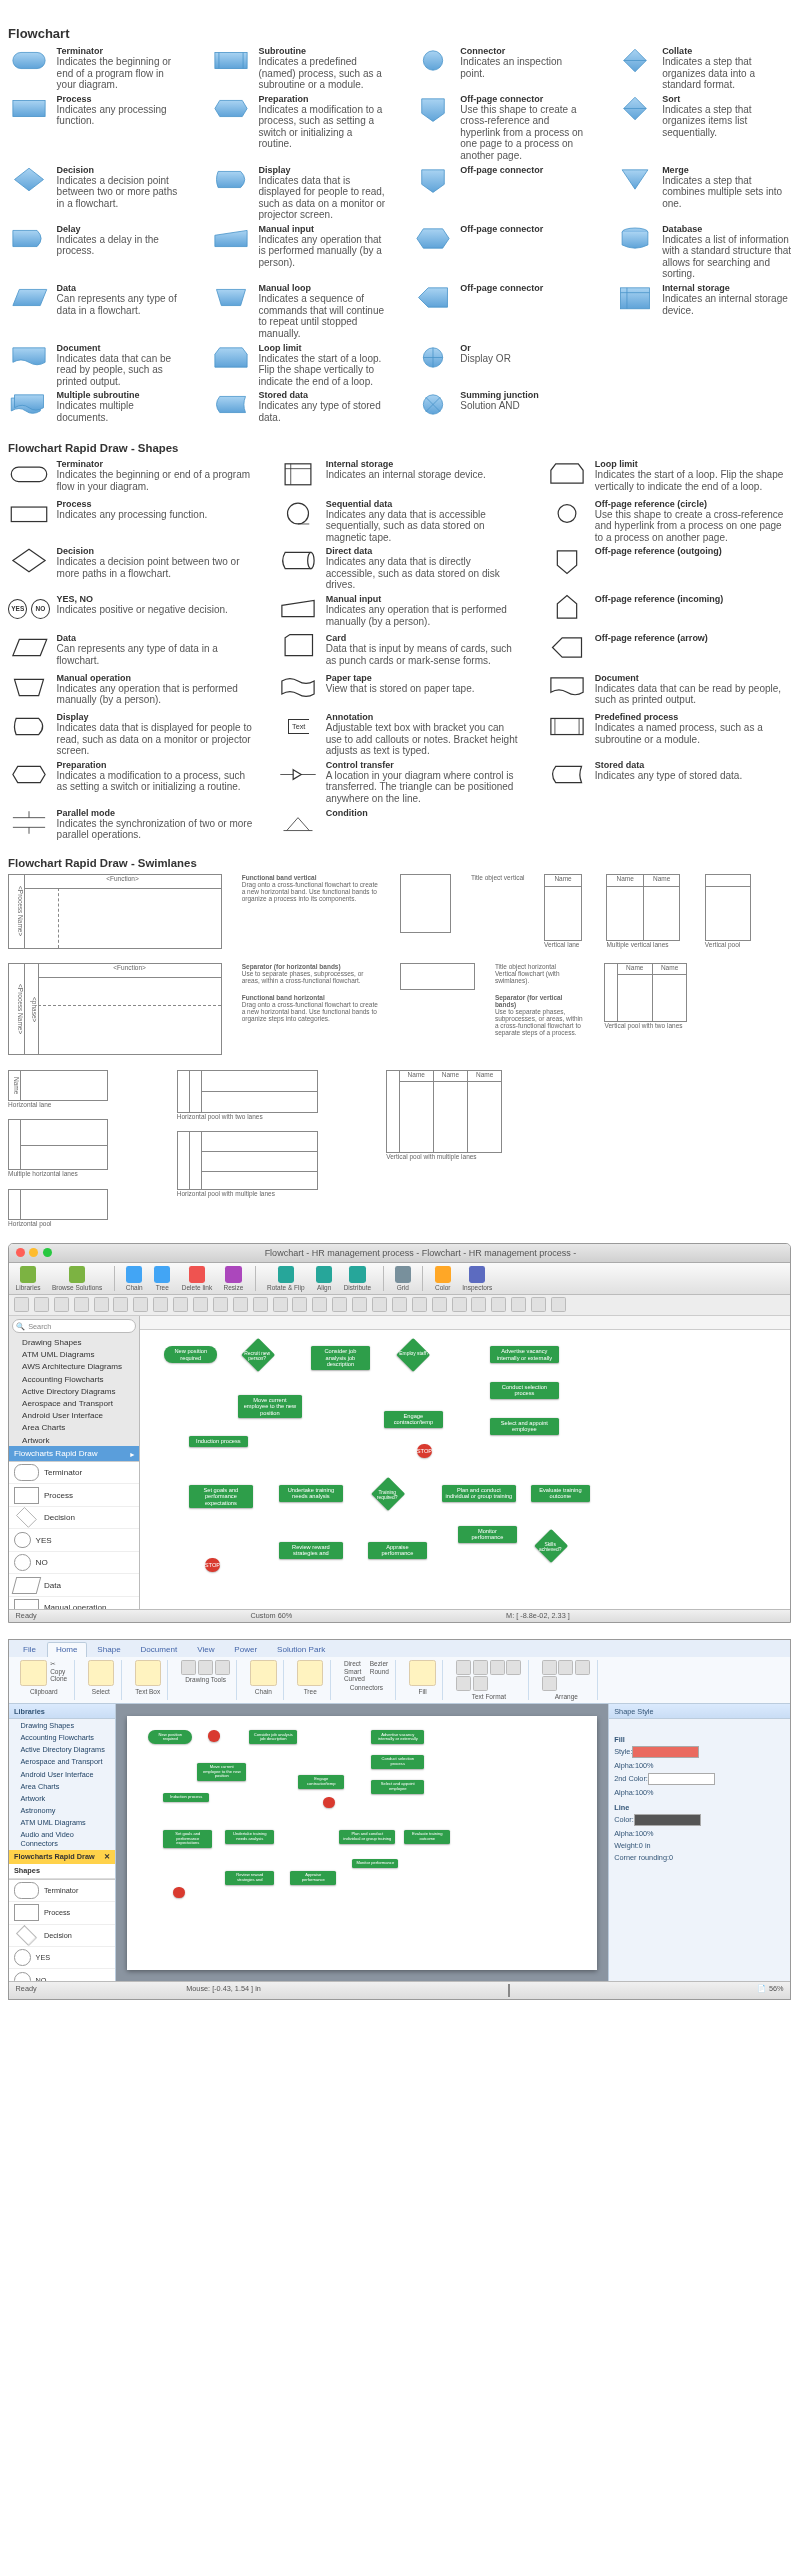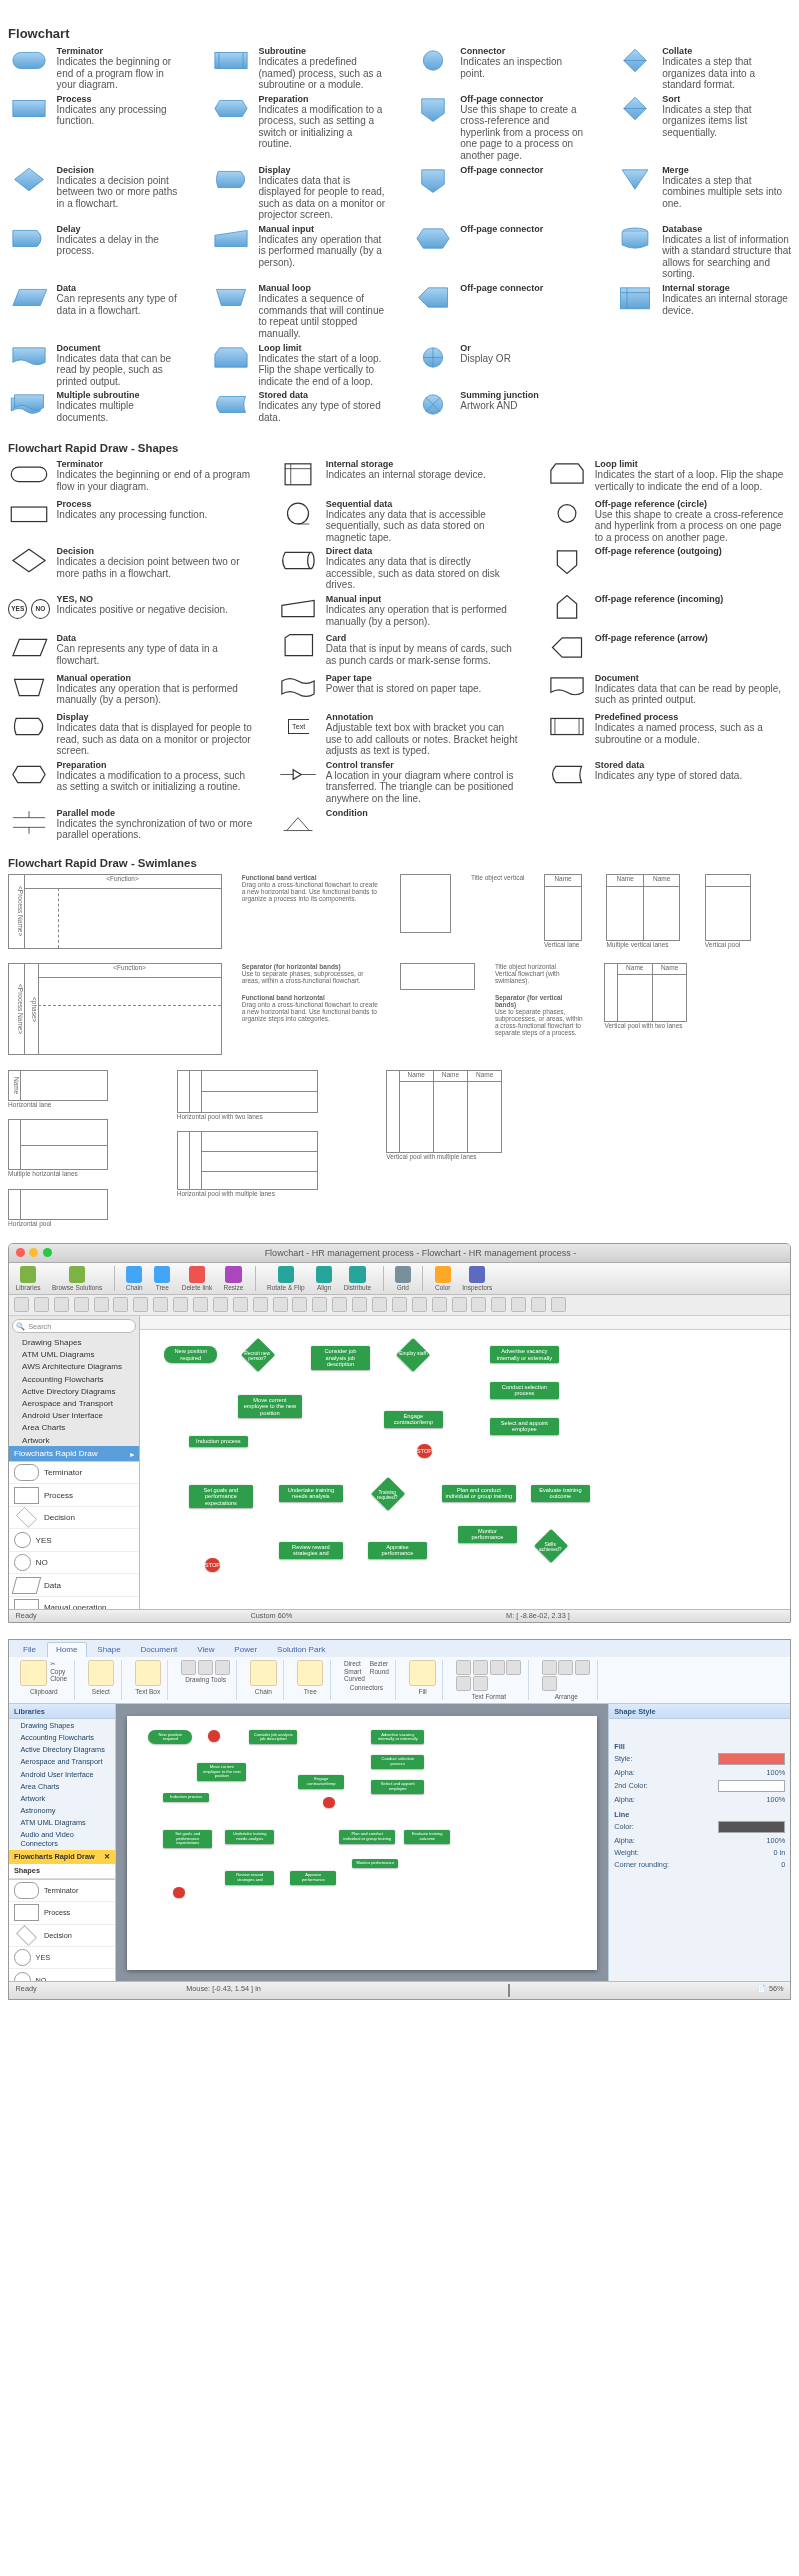--- a/index.html
+++ b/index.html
@@ -50,22 +50,22 @@
   .ribbon-big{width:24.4px;height:24.4px;background:#fff3c0;border:0.8px solid #dca;border-radius:2.4px}
   .ribbon-lbl{font-size:6.5px;color:#555;text-align:center}
   .win-workspace{display:flex;height:277px}
   .win-sidebar{width:106px;background:#eef3fa;border-right:0.8px solid #bcd;font-size:7.3px;overflow:auto}
   .lib-hdr{background:linear-gradient(#dbeafd,#c9ddf5);padding:2.4px 4.9px;font-weight:bold;color:#357;border-bottom:0.8px solid #bcd}
   .win-lib-item{padding:1.6px 4.9px 1.6px 11.4px;color:#246}
   .fc-hdr{background:#ffd24a;padding:2.4px 4.9px;font-weight:bold;display:flex;justify-content:space-between}
   .win-canvas{flex:1;background:#8a94a0;position:relative;padding:11.4px}
   .paper{background:#fff;width:100%;height:100%;position:relative;box-shadow:0 1.6px 4.9px rgba(0,0,0,.4)}
   .rpanel{width:171px;background:#eef3fa;border-left:0.8px solid #bcd;padding:4.9px;font-size:7.3px;color:#357}
-  .rp-hdr{background:linear-gradient(#dbeafd,#c9ddf5);padding:2.4px 4.9px;font-weight:bold;margin:-4.9px -4.9px 23px -4.9px;border-bottom:0.8px solid #bcd}
-  .rp-row{display:flex;justify-content:space-between;align-items:center;padding:1.6px 0}
+  .rp-hdr{background:linear-gradient(#dbeafd,#c9ddf5);padding:2.4px 4.9px;font-weight:normal;margin:-4.9px -4.9px 16px -4.9px;border-bottom:0.8px solid #bcd}
+  .rp-row{display:flex;align-items:center;padding:1.6px 0}
   .rp-swatch{width:65px;height:9.8px;border:0.8px solid #aaa;background:#ea6a5f}
   .colorbar{height:11.4px;background:linear-gradient(to right,#f00,#f80,#ff0,#8f0,#0f0,#0f8,#0ff,#08f,#00f,#80f,#f0f,#f08);margin:0 98px;border:0.8px solid #888}
   .cell2{display:flex;align-items:flex-start;gap:6.5px;min-height:36px}
   .yesno{width:18px;height:18px;border:1.2px solid #333;border-radius:50%;display:flex;align-items:center;justify-content:center;font-size:6.5px;font-weight:bold}
   .swbox{border:0.8px solid #888;background:#fff;position:relative}
   .swlbl{font-size:6.5px;color:#666}
   .seprow{display:flex;gap:19.6px;margin-bottom:14.7px}
 </style>
 </head>
 <body>
@@ -381,21 +381,21 @@
     <div class="cell">
       <div class="icon">
         <svg width="42" height="29" viewBox="0 0 52 36">
           <circle cx="26" cy="18" r="12" class="blue-grad"></circle>
           <line x1="17" y1="9" x2="35" y2="27" stroke="#4a94c9"></line>
           <line x1="35" y1="9" x2="17" y2="27" stroke="#4a94c9"></line>
         </svg>
       </div>
       <div class="txt">
         <div class="name">Summing junction</div>
-        <div class="desc">Artwork AND</div>
+        <div class="desc">Solution AND</div>
       </div>
     </div>
     <div class="cell">
       <div class="icon">
         <svg width="42" height="29" viewBox="0 0 52 36"></svg>
       </div>
       <div class="txt">
         <div class="name"></div>
         <div class="desc"></div>
       </div>
@@ -585,21 +585,21 @@
       </div>
     </div>
     <div class="cell2">
       <div class="icon">
         <svg width="42" height="29" viewBox="0 0 52 36">
           <path d="M6 10 Q16 4 26 10 Q36 16 46 10 L46 26 Q36 32 26 26 Q16 20 6 26 Z" class="outline"></path>
         </svg>
       </div>
       <div class="txt">
         <div class="name">Paper tape</div>
-        <div class="desc">Power that is stored on paper tape.</div>
+        <div class="desc">View that is stored on paper tape.</div>
       </div>
     </div>
     <div class="cell2">
       <div class="icon">
         <svg width="42" height="29" viewBox="0 0 52 36">
           <path d="M6 6 L46 6 L46 24 Q36 30 26 24 Q16 18 6 24 Z" class="outline"></path>
         </svg>
       </div>
       <div class="txt">
         <div class="name">Document</div>

